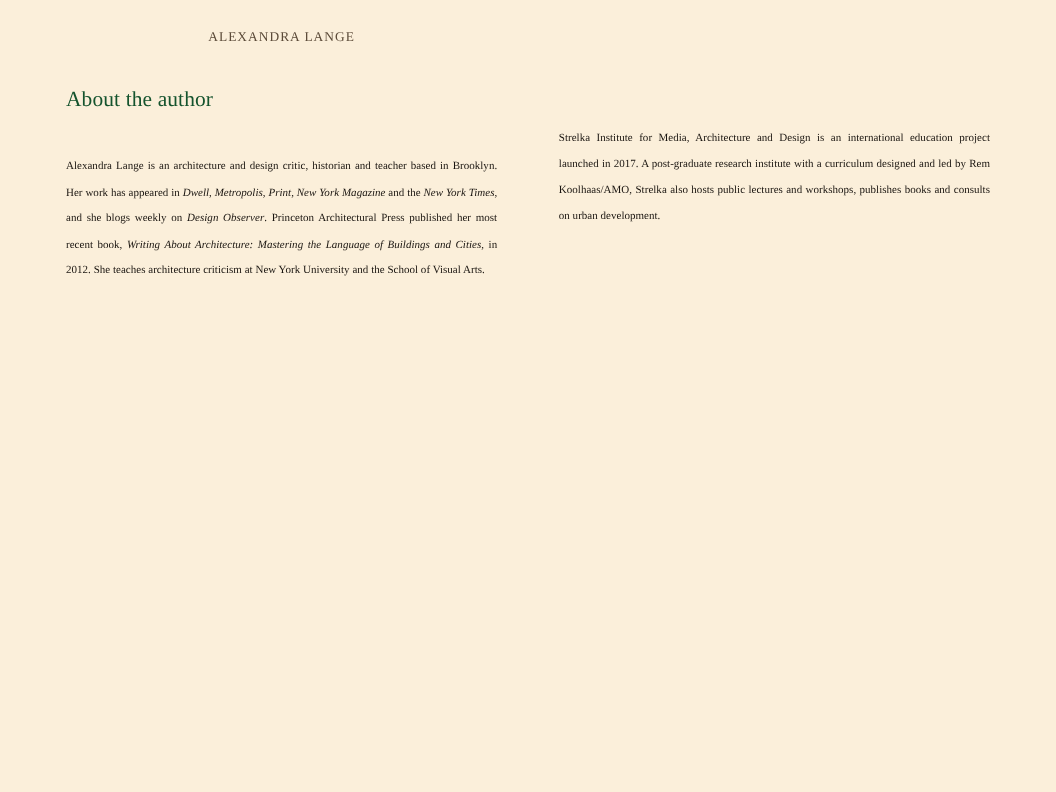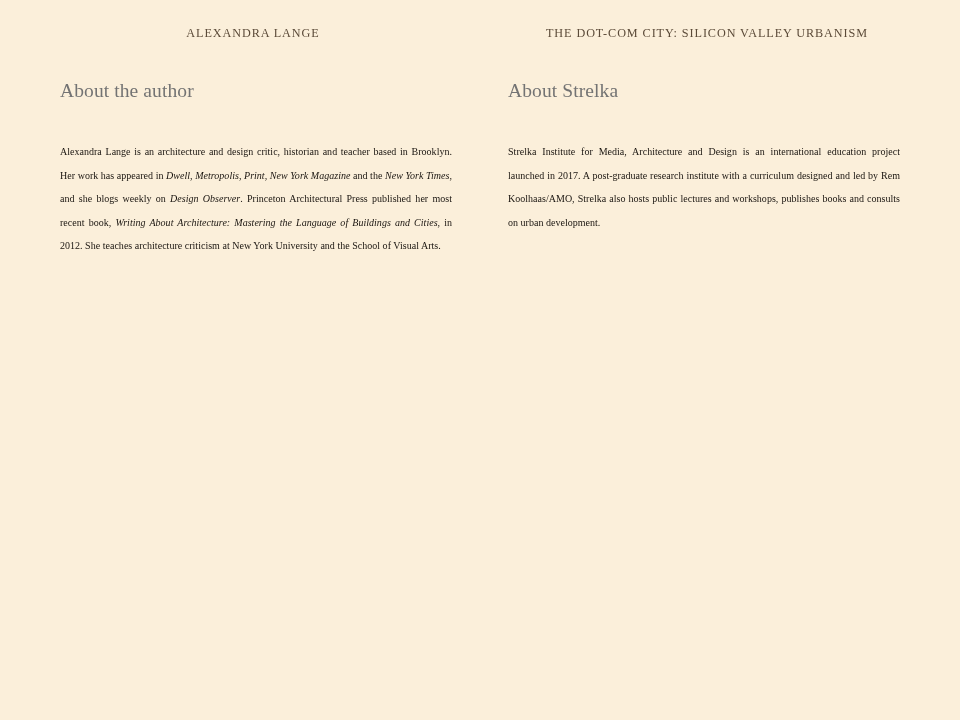--- a/index.html
+++ b/index.html
@@ -60,21 +60,21 @@
   .col {
     width: 392px;
   }
   .col.left {
     margin-right: 56px;
   }
 
   .section-heading {
     font-size: 19.5px;
     font-weight: normal;
-    color: #737373;
+    color: #14532d;
     margin: 0;
     line-height: 26px;
     letter-spacing: 0.1px;
   }
 
   .body-text {
     margin: 0;
     padding-top: 36px;
     font-size: 10px;
     line-height: 23.6px;
@@ -89,30 +89,28 @@
     font-style: italic;
   }
 </style>
 </head>
 <body style="background: rgb(251, 239, 218); color: rgb(26, 21, 16);">
 
 <div class="page">
 
   <div class="running-head">
     <div class="running-head-col left" style="color: rgb(91, 74, 56);">ALEXANDRA LANGE</div>
-    <div class="running-head-col right" style="color: rgb(91, 74, 56);">THE DOT-COM CITY: SILICON VALLEY URBANISM</div>
   </div>
 
   <div class="columns">
 
     <div class="col left">
       <h2 class="section-heading">About the author</h2>
       <p class="body-text">Alexandra Lange is an architecture and design critic, historian and teacher based in Brooklyn. Her work has appeared in <i>Dwell</i>, <i>Metropolis</i>, <i>Print</i>, <i>New York Magazine</i> and the <i>New York Times</i>, and she blogs weekly on <i>Design Observer</i>. Princeton Architectural Press published her most recent book, <i>Writing About Architecture: Mastering the Language of Buildings and Cities</i>, in 2012. She teaches architecture criticism at New York University and the School of Visual Arts.</p>
     </div>
 
     <div class="col right">
-      <h2 class="section-heading">About Strelka</h2>
       <p class="body-text">Strelka Institute for Media, Architecture and Design is an international education project launched in 2017. A post-graduate research institute with a curriculum designed and led by Rem Koolhaas/AMO, Strelka also hosts public lectures and workshops, publishes books and consults on urban development.</p>
     </div>
 
   </div>
 
 </div>
 
 </body></html>

